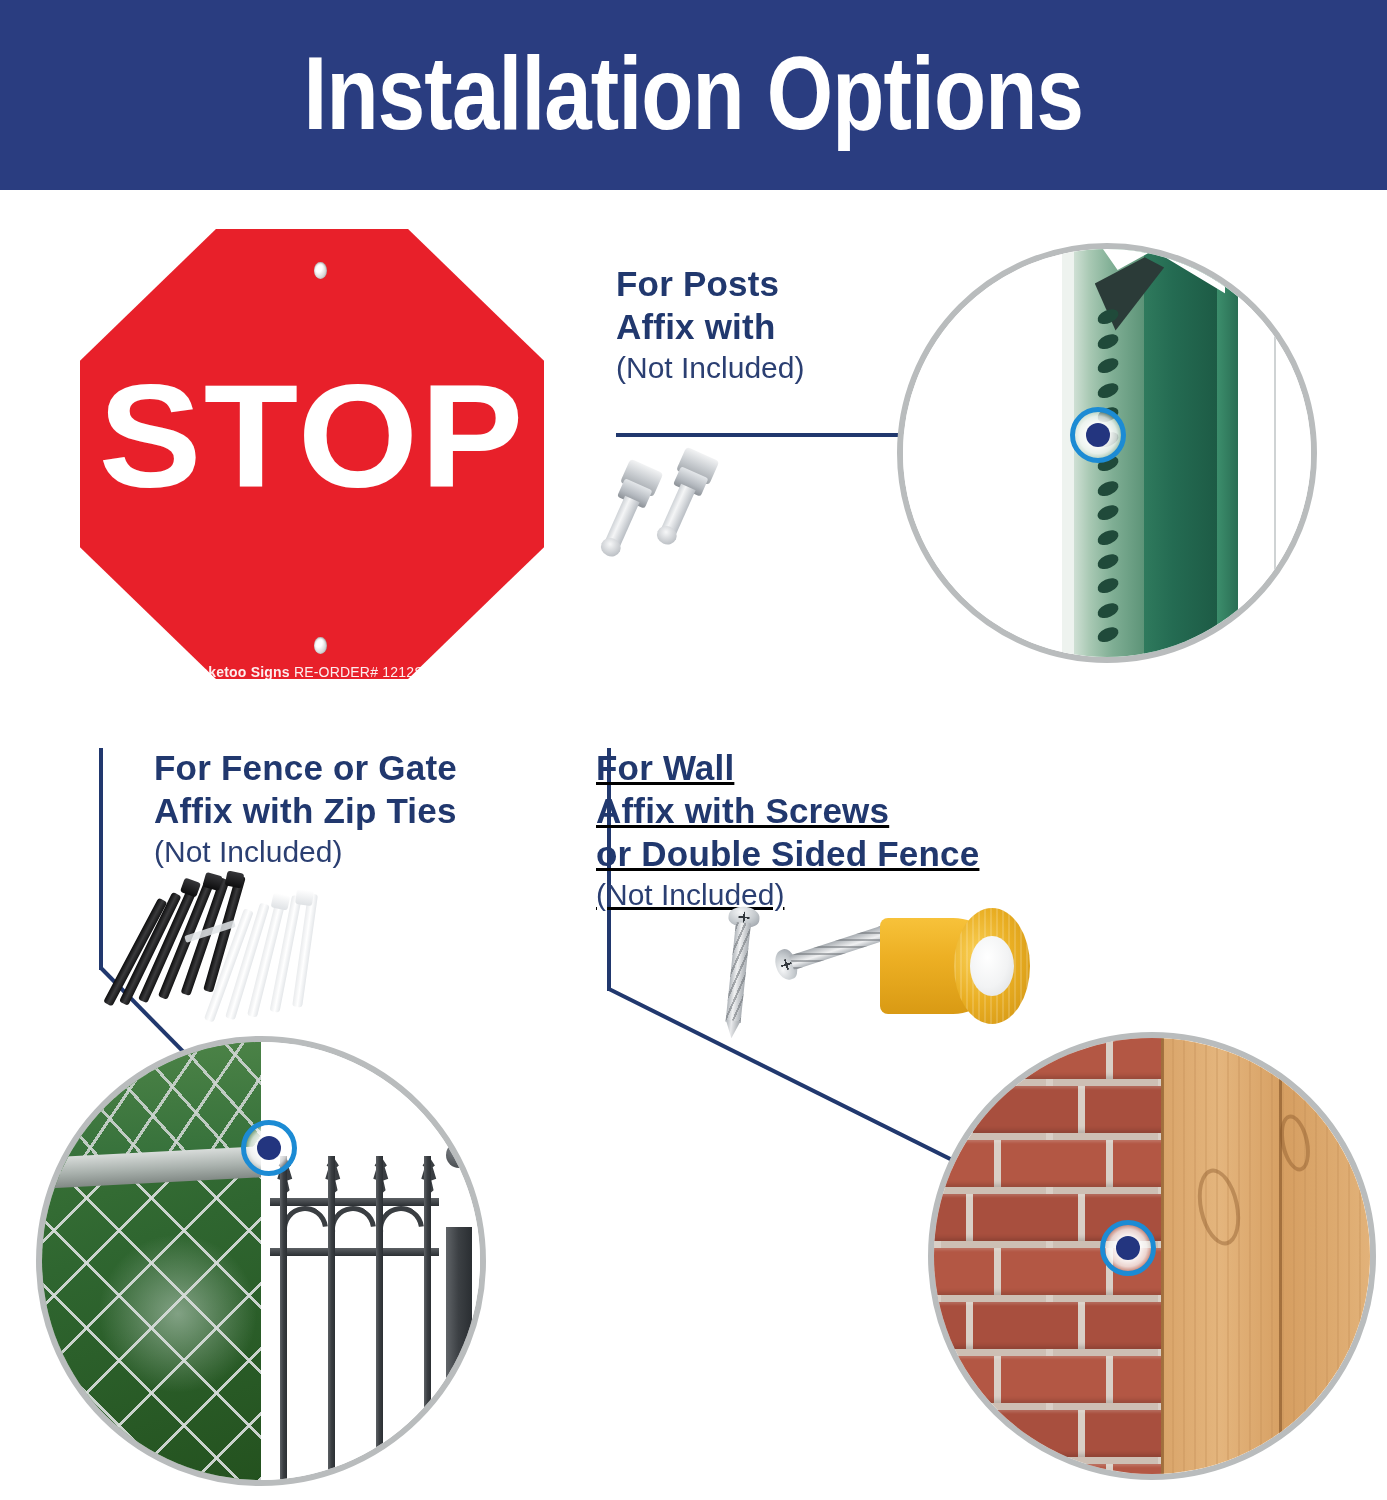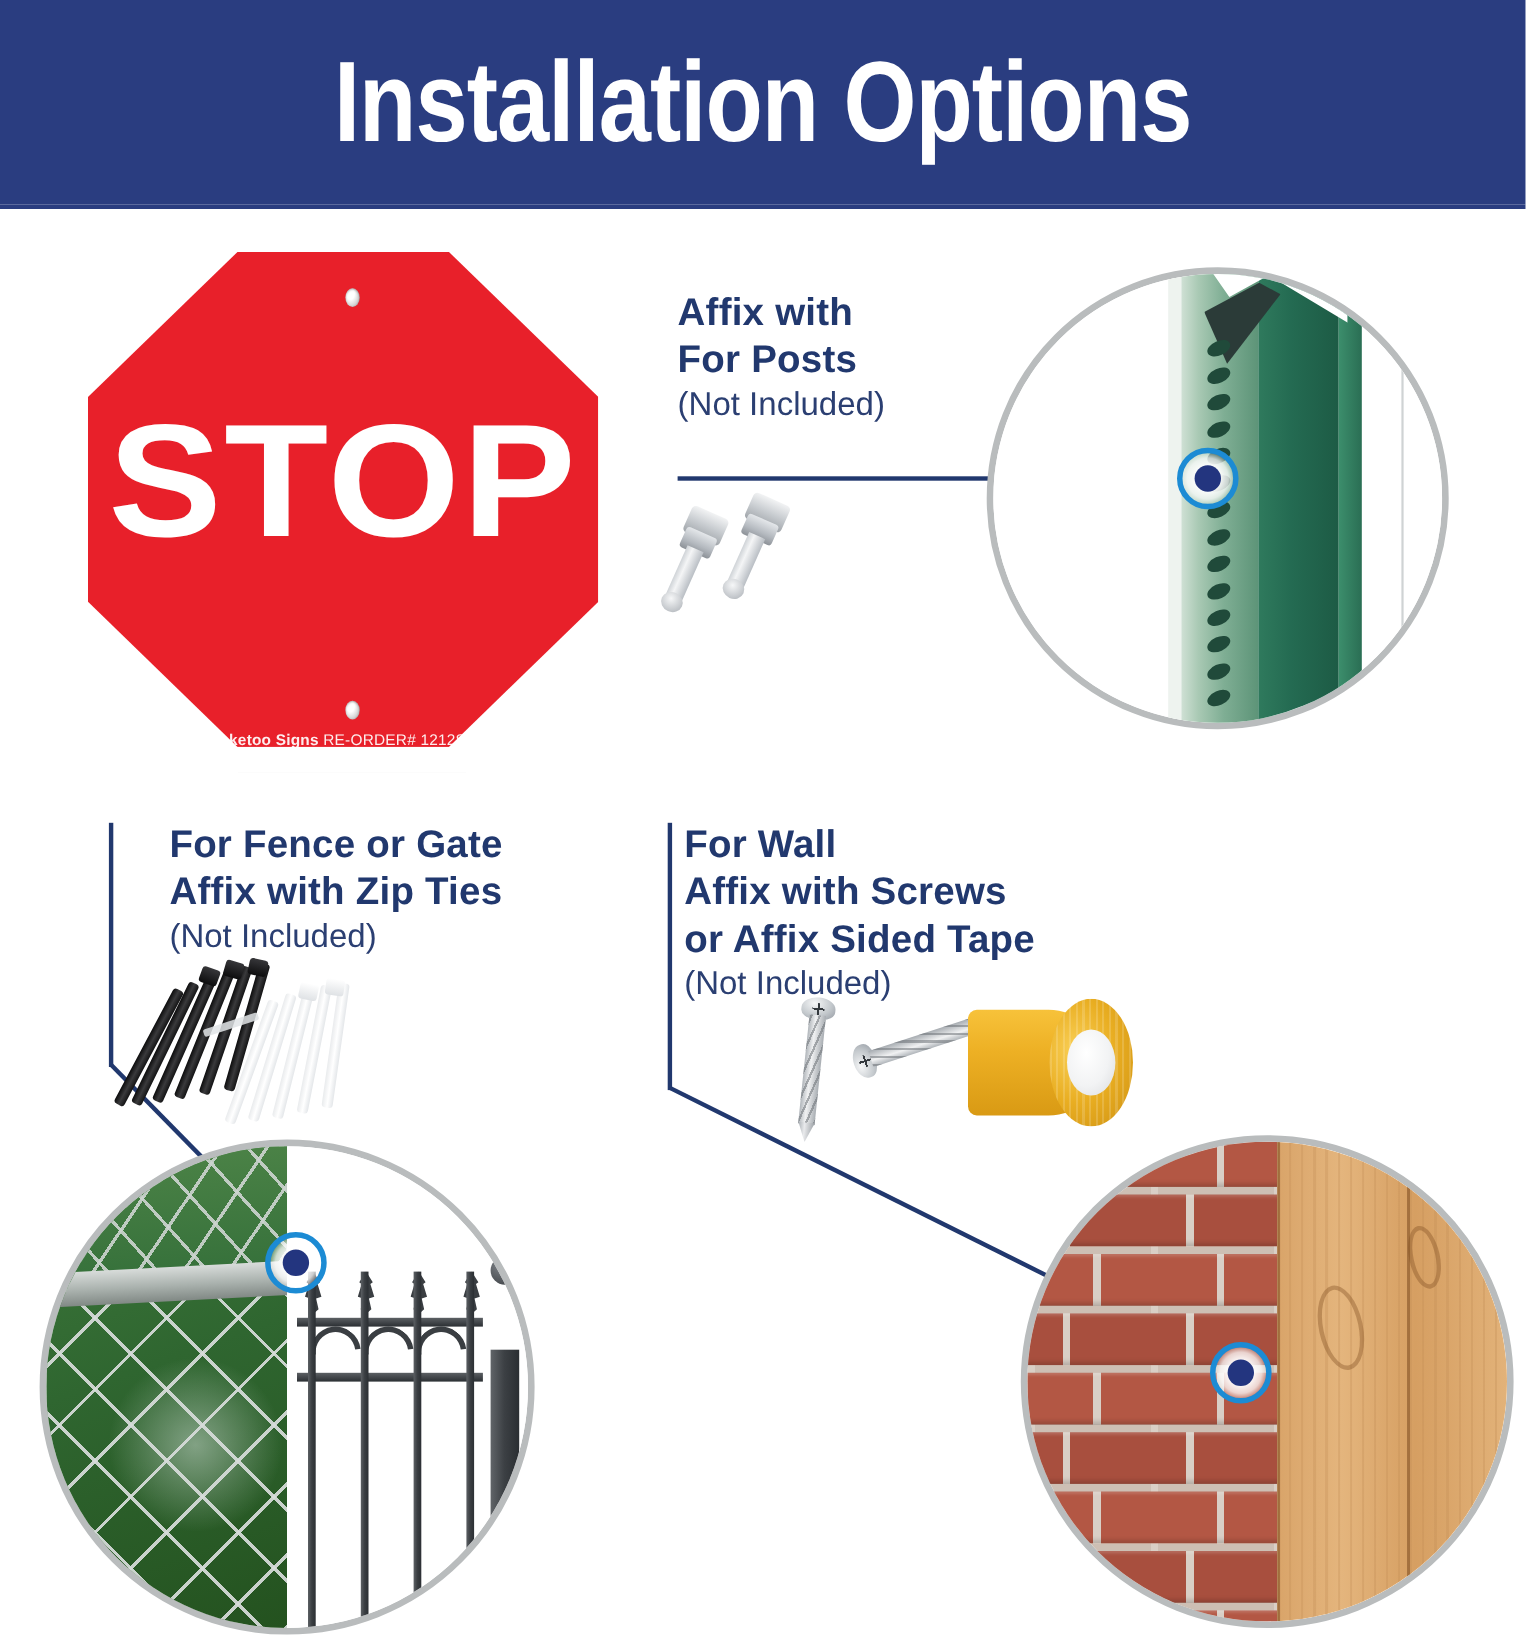--- a/index.html
+++ b/index.html
@@ -339,22 +339,22 @@
     <div class="stop-hole top"></div>
     <div class="stop-hole bot"></div>
     <div class="stop-text">STOP</div>
     <div class="stop-fine">
       <span>Faketoo Signs</span>
       <span class="light">RE-ORDER# 1212ST</span>
     </div>
   </div>
 
   <div class="caption" style="left:616px; top:262px;">
+    <div class="cap-line">For  Posts</div>
     <div class="cap-line">Affix with</div>
-    <div class="cap-line">For  Posts</div>
     <div class="cap-sub">(Not Included)</div>
   </div>
 
   <div class="hbar" style="left:616px; top:433px; width:470px;"></div>
 
   <div class="bolts" style="left:628px; top:452px; width:150px; height:110px;">
     <div class="bolt" style="left:6px; top:14px; transform:rotate(24deg);">
       <div class="head"></div>
       <div class="nut"></div>
       <div class="shaft"></div>
@@ -457,24 +457,24 @@
       </div>
     </div>
   </div>
   <div class="marker" style="left:241px; top:1120px;">
     <div class="glow"></div>
     <div class="ring"></div>
     <div class="dot"></div>
   </div>
 
   <div class="vbar" style="left:607px; top:748px; height:243px;"></div>
-  <div class="caption" style="left:622px; top:746px;">
+  <div class="caption" style="left:596px; top:746px;text-decoration:underline;">
     <div class="cap-line">For  Wall</div>
     <div class="cap-line">Affix with  Screws</div>
-    <div class="cap-line">or Affix Sided Tape</div>
+    <div class="cap-line">or Double Sided Fence</div>
     <div class="cap-sub">(Not Included)</div>
   </div>
   <svg class="leader-svg" style="left:0; top:0; width:1387px; height:1500px;">
     <polyline points="609,989 1127,1247" fill="none" stroke="#21386E" stroke-width="4"></polyline>
   </svg>
 
   <div style="position:absolute; left:730px; top:918px; width:170px; height:110px;">
     <div class="screw" style="left:6px; top:4px; transform:rotate(6deg);">
       <div class="headp"></div>
       <div class="cross"></div>

